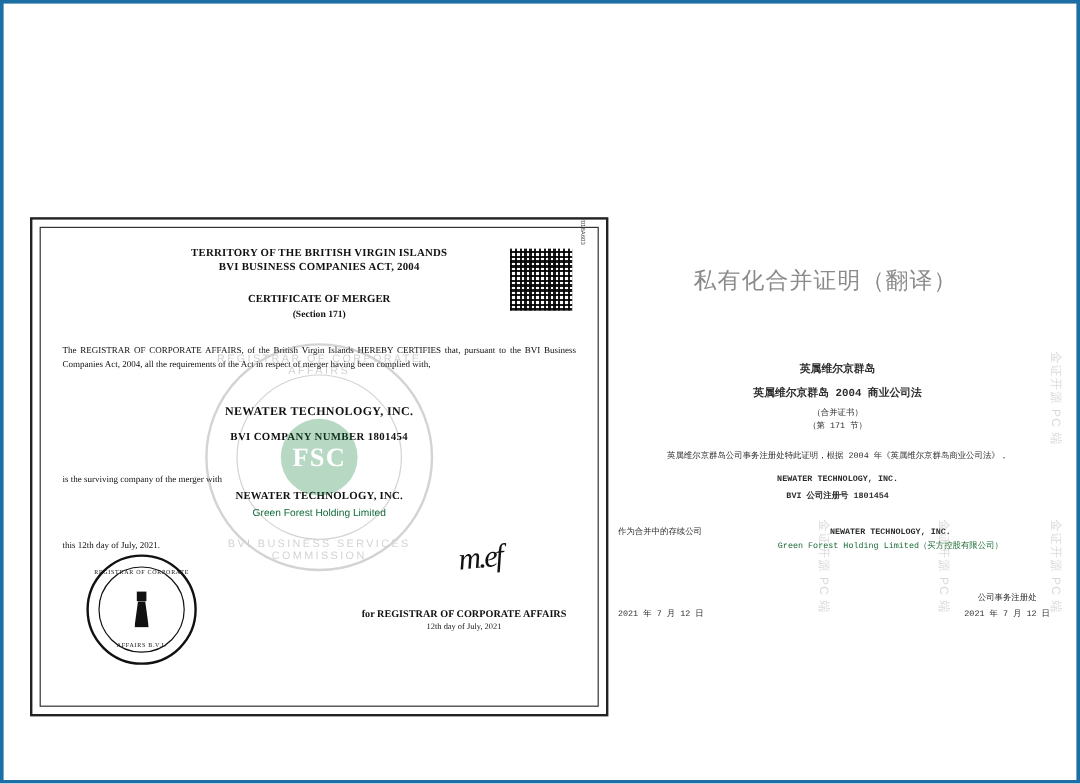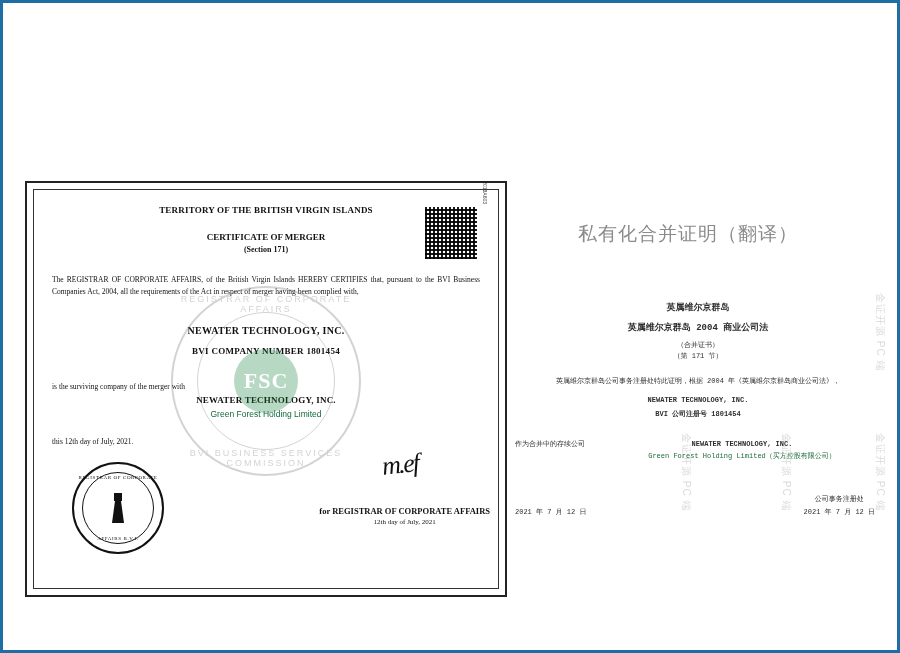--- a/index.html
+++ b/index.html
@@ -143,21 +143,21 @@
     margin-top: 4px;
     color: #116b3a;
     font-family: "Liberation Sans", sans-serif;
   }
   .cert-date {
     font-size: 7.5px;
     margin-top: 18px;
   }
   .cert-footer {
     position: absolute;
-    right: 8px;
+    right: 26px;
     bottom: 62px;
     text-align: center;
     font-size: 8.5px;
     font-weight: bold;
     font-family: "Liberation Serif", serif;
   }
   .cert-footer .sub {
     font-weight: normal;
     font-size: 7px;
     margin-top: 2px;
@@ -402,20 +402,21 @@
 <div class="page">
 
 
   <div class="cert">
     <div class="cert-inner">
 
       <div class="qr"></div>
       <div class="qr-label">FSC 2018A603</div>
 
       <div class="cert-head">TERRITORY OF THE BRITISH VIRGIN ISLANDS</div>
+      <div class="cert-head">BVI BUSINESS COMPANIES ACT, 2004</div>
 
       <div class="cert-title">CERTIFICATE OF MERGER</div>
       <div class="cert-section">(Section 171)</div>
 
       <div class="cert-para">The REGISTRAR OF CORPORATE AFFAIRS, of the British Virgin Islands HEREBY CERTIFIES that, pursuant to the BVI Business Companies Act, 2004, all the requirements of the Act in respect of merger having been complied with,</div>
 
       <div class="cert-company">NEWATER TECHNOLOGY, INC.</div>
       <div class="cert-number">BVI COMPANY NUMBER 1801454</div>
 
       <div class="cert-surviving">is the surviving company of the merger with</div>

